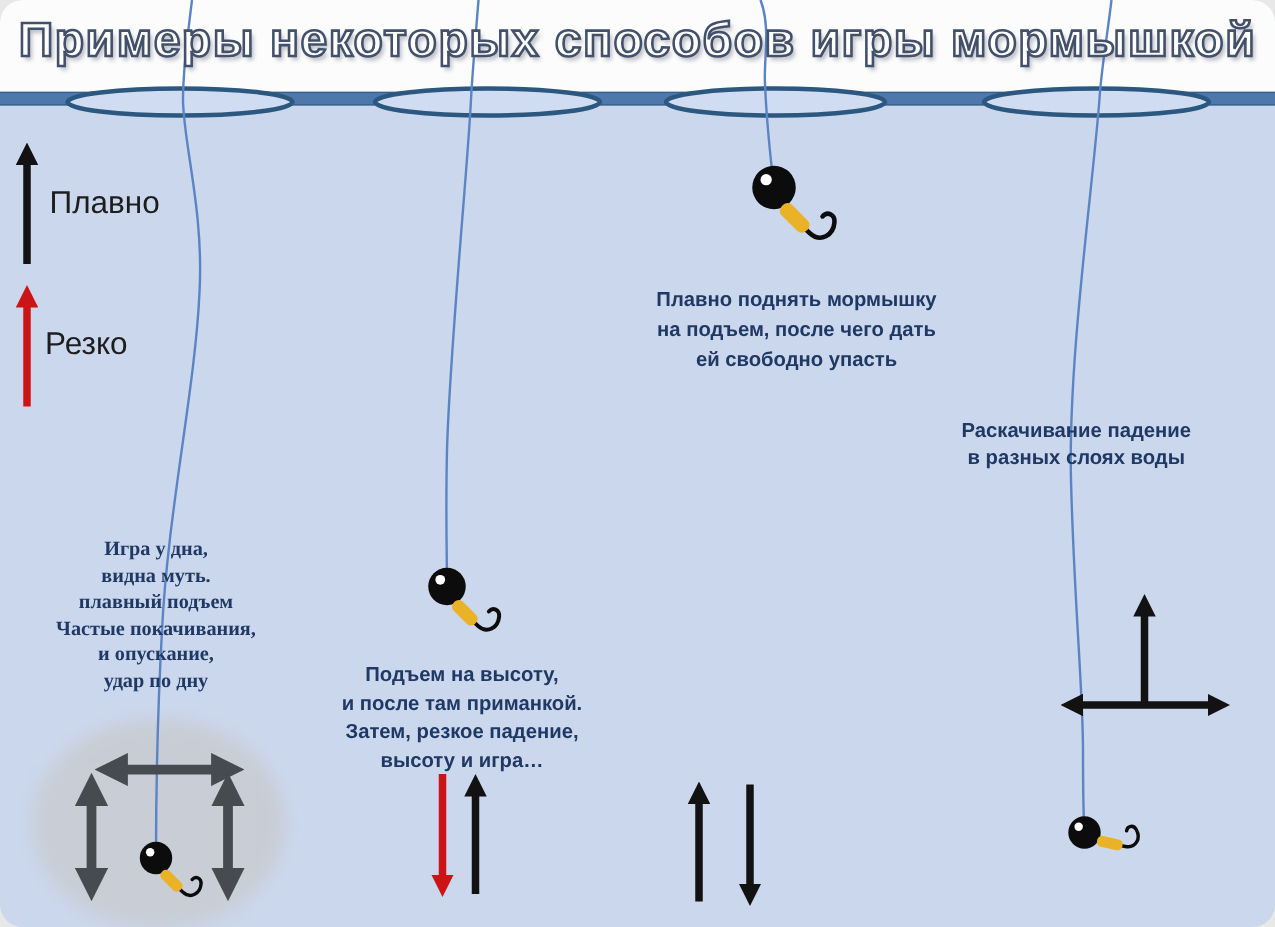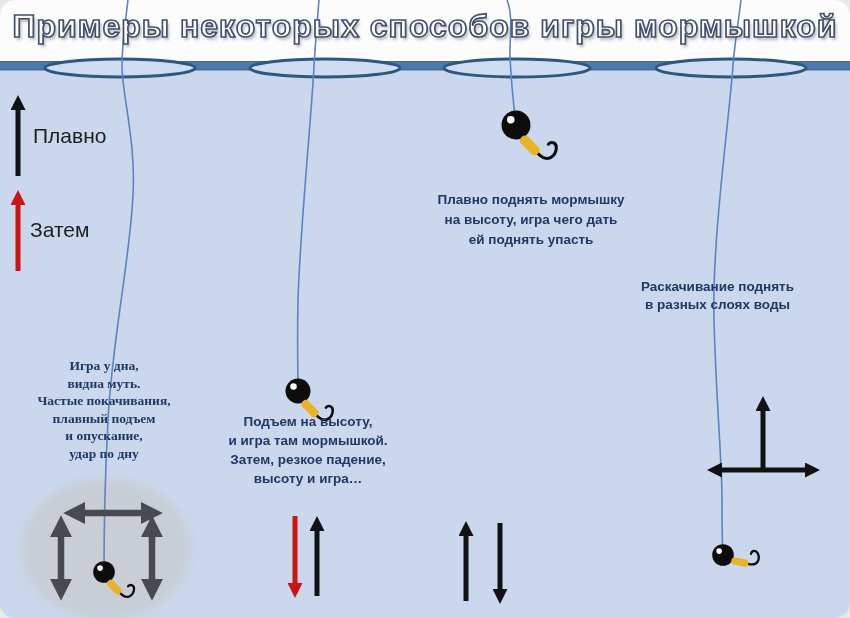--- a/index.html
+++ b/index.html
@@ -23,21 +23,21 @@
     position:absolute;z-index:3;font-size:21px;color:#1d1d1d;
   }
   .legend-smooth{left:33px;top:124px;text-align:right;}
   .legend-sharp{left:30px;top:218px;}
   .tech{
     position:absolute;z-index:3;text-align:center;
     font-weight:bold;font-size:13.5px;color:var(--text-navy);
   }
   .tech div{white-space:nowrap;}
   .tech-1{left:8px;  top:357px;width:192px;line-height:17.5px;font-family:Liberation Serif, serif;}
-  .tech-2{left:200px;top:412px;width:216px;line-height:19px;}
+  .tech-2{left:200px;top:440px;width:216px;line-height:19px;}
   .tech-3{left:412px;top:158px;width:238px;line-height:20px;margin-top:32px;}
   .tech-4{left:610px;top:278px;width:215px;line-height:18px;}
 
   
   .water-band{fill:var(--surface-band);stroke:var(--hole-stroke);stroke-width:.8;}
   .hole{fill:var(--hole-fill);stroke:var(--hole-stroke);stroke-width:3;}
   .fline{fill:none;stroke:var(--fishing-line);stroke-width:1.6;}
   .blob{fill:var(--silt-blob);opacity:.92;}
   .arrow-black{stroke:var(--arrow-black);stroke-width:5;fill:none;}
   .arrow-red{stroke:var(--arrow-red);stroke-width:5;fill:none;}
@@ -127,42 +127,42 @@
       <use href="#jig-ball"></use>
       <g transform="rotate(-33)">
           <use href="#jig-hook"></use>
         </g>
     </g>
   </svg>
 
   <div class="page-title">Примеры некоторых способов игры мормышкой</div>
 
   <div class="legend-label legend-smooth">Плавно</div>
-  <div class="legend-label legend-sharp">Затем</div>
+  <div class="legend-label legend-sharp">Резко</div>
 
   <div class="tech tech-1">
     <div>Игра у дна,</div>
     <div>видна муть.</div>
+    <div>плавный подъем</div>
     <div>Частые покачивания,</div>
-    <div>плавный подъем</div>
     <div>и опускание,</div>
     <div>удар по дну</div>
   </div>
 
   <div class="tech tech-2">
     <div>Подъем на высоту,</div>
-    <div>и игра там мормышкой.</div>
+    <div>и после там приманкой.</div>
     <div>Затем, резкое падение,</div>
     <div>высоту и игра…</div>
   </div>
 
   <div class="tech tech-3">
     <div>Плавно поднять мормышку</div>
-    <div>на высоту, игра чего дать</div>
-    <div>ей поднять упасть</div>
+    <div>на подъем, после чего дать</div>
+    <div>ей свободно упасть</div>
   </div>
 
   <div class="tech tech-4">
-    <div>Раскачивание поднять</div>
+    <div>Раскачивание падение</div>
     <div>в разных слоях воды</div>
   </div>
 
 </div>
 
 </body></html>

